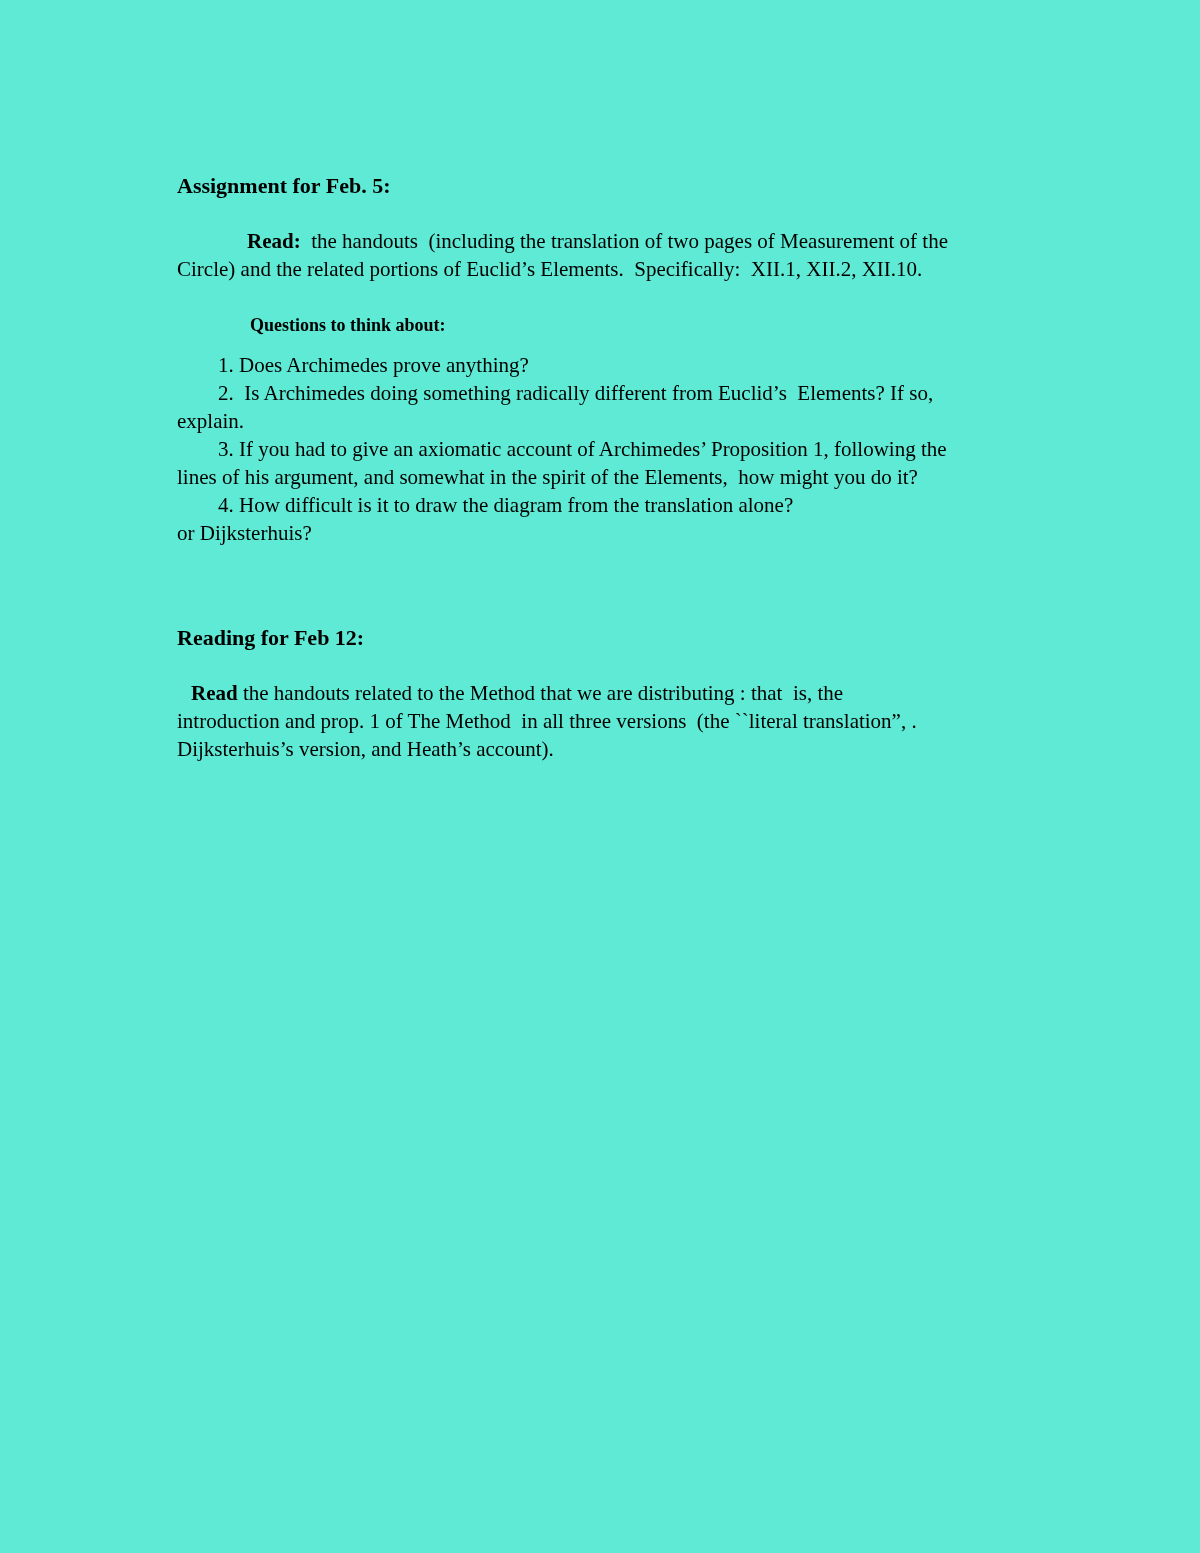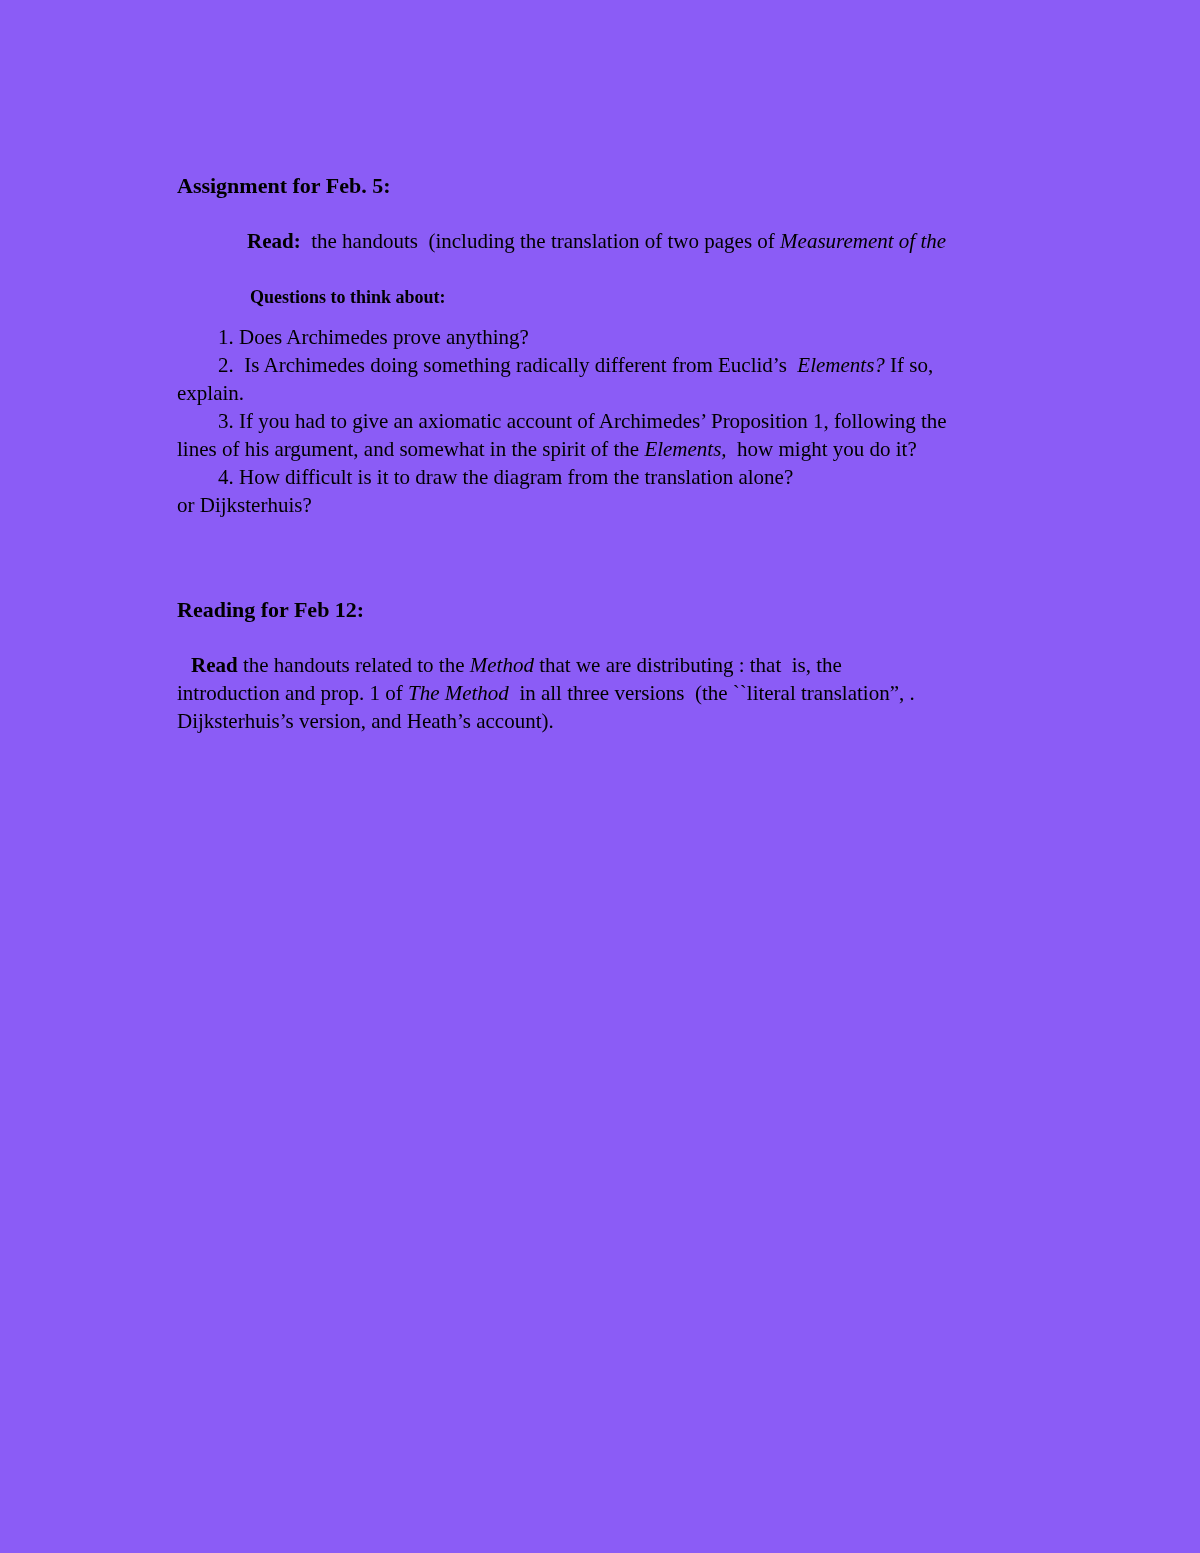--- a/index.html
+++ b/index.html
@@ -13,21 +13,21 @@
     font-family: "Liberation Serif", "DejaVu Serif", serif;
     color: #000000;
     position: relative;
     overflow: hidden;
   }
   .page {
     box-sizing: border-box;
     width: 1200px;
     height: 1553px;
     padding: 172px 30px 0 177px;
-    background: #8b5cf6;
+    background: #5eead4;
   }
   .doc-heading {
     font-size: 22px;
     line-height: 28px;
     font-weight: bold;
     white-space: pre-wrap;
   }
   .doc-subheading {
     font-size: 18px;
     line-height: 28px;
@@ -38,34 +38,35 @@
   }
   .rich-block {
     font-size: 21px;
     line-height: 28px;
   }
   .rich-block .line {
     white-space: pre-wrap;
     min-height: 28px;
   }
   .rich-block .run-b { font-weight: bold; }
-  .rich-block .run-i { font-style: italic; }
+  .rich-block .run-i { }
   .mt-para { margin-top: 27px; }
   .mt-list { margin-top: 12px; }
   .mt-section { margin-top: 77px; }
 </style>
 </head>
 <body>
 
 <div class="page">
 
   <div class="doc-heading">Assignment for Feb. 5:</div>
 
   <div class="rich-block mt-para">
       <div class="line" style="padding-left: 70px;"><span class="run-b ">Read:</span><span class="">  the handouts  (including the translation of two pages of </span><span class="run-i">Measurement of the</span></div>
+      <div class="line"><span class="run-i">Circle</span><span class="">) and the related portions of Euclid’s </span><span class="run-i">Elements</span><span class="">.  Specifically:  XII.1, XII.2, XII.10.</span></div>
     </div>
 
   <div class="doc-subheading">Questions to think about:</div>
 
   <div class="rich-block mt-list">
       <div class="line" style="padding-left: 41px;"><span class="">1. Does Archimedes prove anything?</span></div>
       <div class="line" style="padding-left: 41px;"><span class="">2.  Is Archimedes doing something radically different from Euclid’s  </span><span class="run-i">Elements?</span><span class=""> If so,</span></div>
       <div class="line"><span class="">explain.</span></div>
       <div class="line" style="padding-left: 41px;"><span class="">3. If you had to give an axiomatic account of Archimedes’ Proposition 1, following the</span></div>
       <div class="line"><span class="">lines of his argument, and somewhat in the spirit of the </span><span class="run-i">Elements,</span><span class="">  how might you do it?</span></div>

